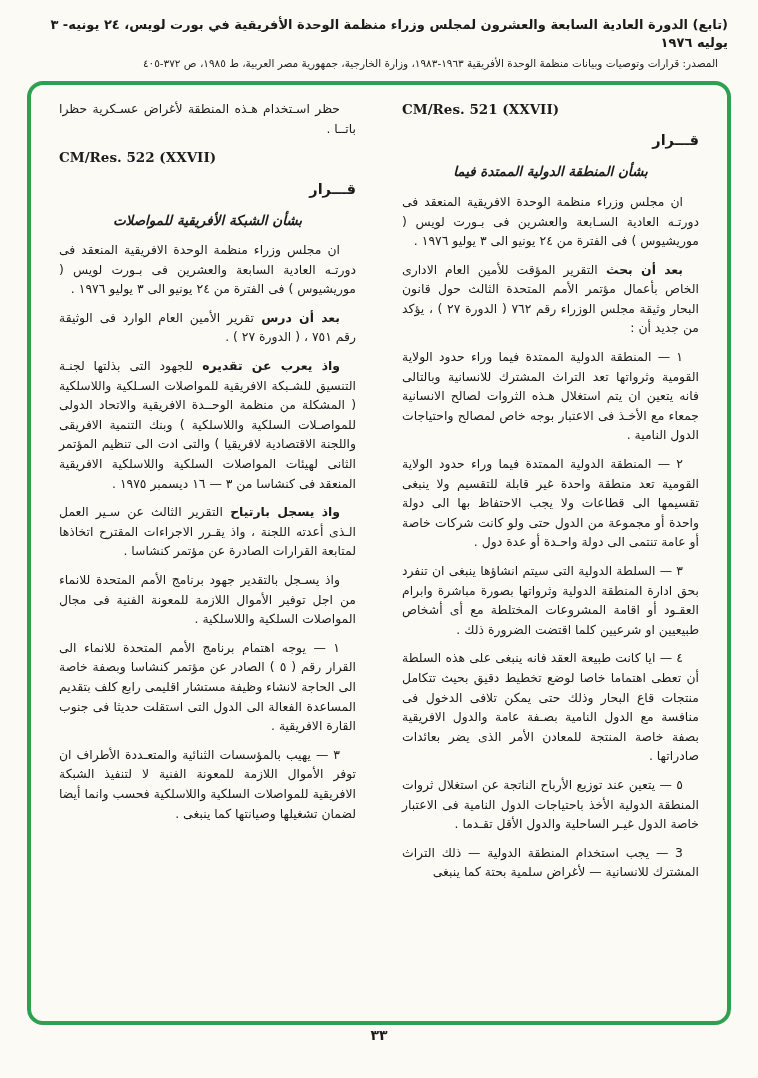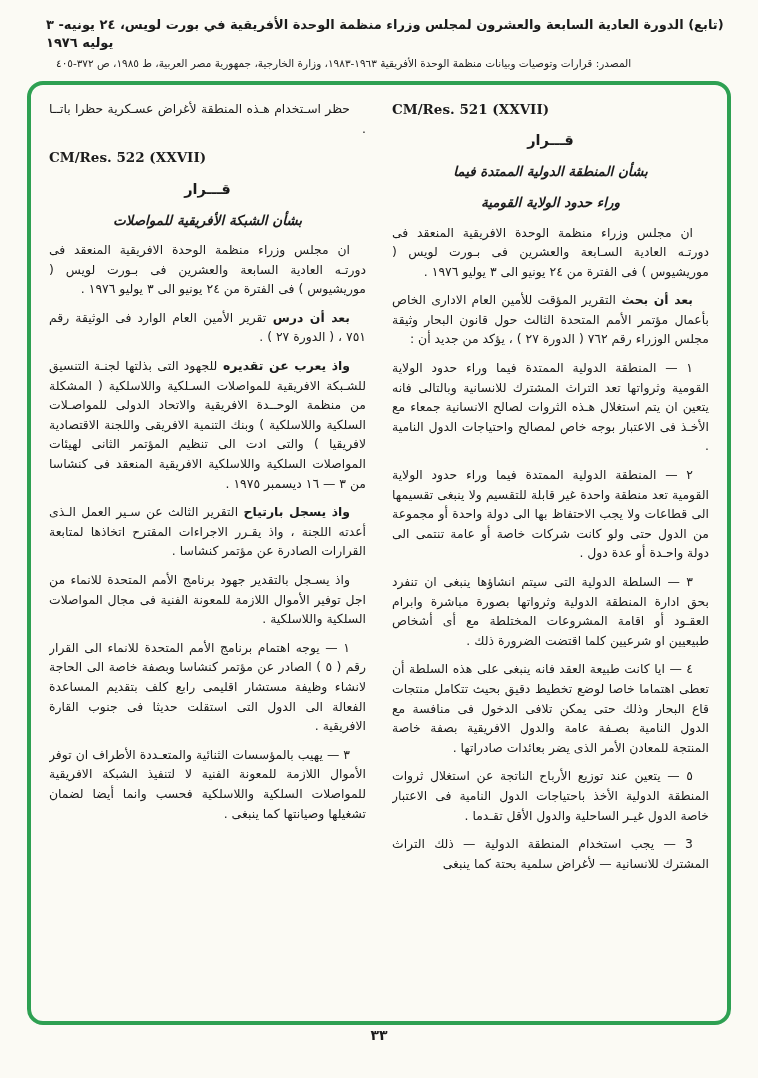--- a/index.html
+++ b/index.html
@@ -2,38 +2,38 @@
 <html lang="ar" dir="rtl"><head>
 <meta charset="utf-8">
 <style>
   html,body { margin:0; padding:0; }
   body { background:#e8e6df; font-family:"DejaVu Sans", sans-serif; }
   .page {
     width:758px; height:1078px; margin:0 auto; box-sizing:border-box;
     background:#fbfaf4; color:#1b1b1b; overflow:hidden; position:relative;
     direction:rtl;
   }
-  .header { padding-top:16px; text-align:left;padding-left:16px; }
+  .header { padding-top:16px; text-align:right;padding-left:16px; }
   .header-line1 { font-size:13px; font-weight:bold; line-height:1.35; padding:0 30px; }
   .header-line2 { font-size:10.5px; margin-top:6px; padding:0 40px; color:#222; }
   .frame {
     margin:12px 27px 0; height:944px; box-sizing:border-box;
     border:4px solid #2ea052; border-radius:16px;
     padding:14px 18px 10px; overflow:hidden; background:#fbfaf4;
   }
   .columns { display:flex; gap:26px; height:100%; }
   .col { flex:1; min-width:0; overflow:hidden; font-size:12.4px; line-height:1.58; text-align:justify; }
-  .col p { margin:0 0 9px; text-indent:16px; }
+  .col p { margin:0 10px 9px; text-indent:16px; }
   .res-id {
     direction:ltr; text-align:left; unicode-bidi:isolate;
     font-family:"DejaVu Serif", serif; font-weight:bold; font-size:13.5px;
     margin:2px 0 14px; text-indent:0 !important;
   }
   .res-id-second { margin-top:18px; }
-  .heading-qarar { text-align:center; font-weight:bold; font-size:14.5px; margin:0 0 14px; text-indent:0 !important; }
+  .heading-qarar { text-align:right; font-weight:bold; font-size:14.5px; margin:0 0 14px; text-indent:0 !important; }
   .subtitle { text-align:center; font-weight:bold; font-size:13.5px; margin:0 0 4px; text-indent:0 !important; line-height:1.6;font-style:italic; }
   .subtitle-last { margin-bottom:14px; }
   .para b { font-weight:bold; }
   .continuation { margin-bottom:12px; }
   .page-number { text-align:center; font-weight:bold; font-size:14px; margin-top:2px; }
 </style>
 </head>
 <body>
 
 <div class="page">
@@ -43,21 +43,20 @@
     <div class="header-line2">المصدر: قرارات وتوصيات وبيانات منظمة الوحدة الأفريقية ١٩٦٣-١٩٨٣، وزارة الخارجية، جمهورية مصر العربية، ط ١٩٨٥، ص ٣٧٢-٤٠٥</div>
   </div>
 
   <div class="frame">
     <div class="columns">
 
       <div class="col">
         <p class="res-id">CM/Res. 521 (XXVII)</p>
         <p class="heading-qarar">قـــرار</p>
         <p class="subtitle">بشأن المنطقة الدولية الممتدة فيما</p>
-        <p class="subtitle subtitle-last">وراء حدود الولاية القومية</p>
 
         <p class="para"><b></b><span>ان مجلس وزراء منظمة الوحدة الافريقية المنعقد فى دورتـه العادية السـابعة والعشرين فى بـورت لويس ( موريشيوس ) فى الفترة من ٢٤ يونيو الى ٣ يوليو ١٩٧٦ .</span></p>
         <p class="para"><b>بعد أن بحث </b><span>التقرير المؤقت للأمين العام الادارى الخاص بأعمال مؤتمر الأمم المتحدة الثالث حول قانون البحار وثيقة مجلس الوزراء رقم ٧٦٢ ( الدورة ٢٧ ) ، يؤكد من جديد أن :</span></p>
         <p class="para"><b></b><span>١ — المنطقة الدولية الممتدة فيما وراء حدود الولاية القومية وثرواتها تعد التراث المشترك للانسانية وبالتالى فانه يتعين ان يتم استغلال هـذه الثروات لصالح الانسانية جمعاء مع الأخـذ فى الاعتبار بوجه خاص لمصالح واحتياجات الدول النامية .</span></p>
         <p class="para"><b></b><span>٢ — المنطقة الدولية الممتدة فيما وراء حدود الولاية القومية تعد منطقة واحدة غير قابلة للتقسيم ولا ينبغى تقسيمها الى قطاعات ولا يجب الاحتفاظ بها الى دولة واحدة أو مجموعة من الدول حتى ولو كانت شركات خاصة أو عامة تنتمى الى دولة واحـدة أو عدة دول .</span></p>
         <p class="para"><b></b><span>٣ — السلطة الدولية التى سيتم انشاؤها ينبغى ان تنفرد بحق ادارة المنطقة الدولية وثرواتها بصورة مباشرة وابرام العقـود أو اقامة المشروعات المختلطة مع أى أشخاص طبيعيين او شرعيين كلما اقتضت الضرورة ذلك .</span></p>
         <p class="para"><b></b><span>٤ — ايا كانت طبيعة العقد فانه ينبغى على هذه السلطة أن تعطى اهتماما خاصا لوضع تخطيط دقيق بحيث تتكامل منتجات قاع البحار وذلك حتى يمكن تلافى الدخول فى منافسة مع الدول النامية بصـفة عامة والدول الافريقية بصفة خاصة المنتجة للمعادن الأمر الذى يضر بعائدات صادراتها .</span></p>
         <p class="para"><b></b><span>٥ — يتعين عند توزيع الأرباح الناتجة عن استغلال ثروات المنطقة الدولية الأخذ باحتياجات الدول النامية فى الاعتبار خاصة الدول غيـر الساحلية والدول الأقل تقـدما .</span></p>
         <p class="para"><b></b><span>3 — يجب استخدام المنطقة الدولية — ذلك التراث المشترك للانسانية — لأغراض سلمية بحتة كما ينبغى</span></p>
       </div>

